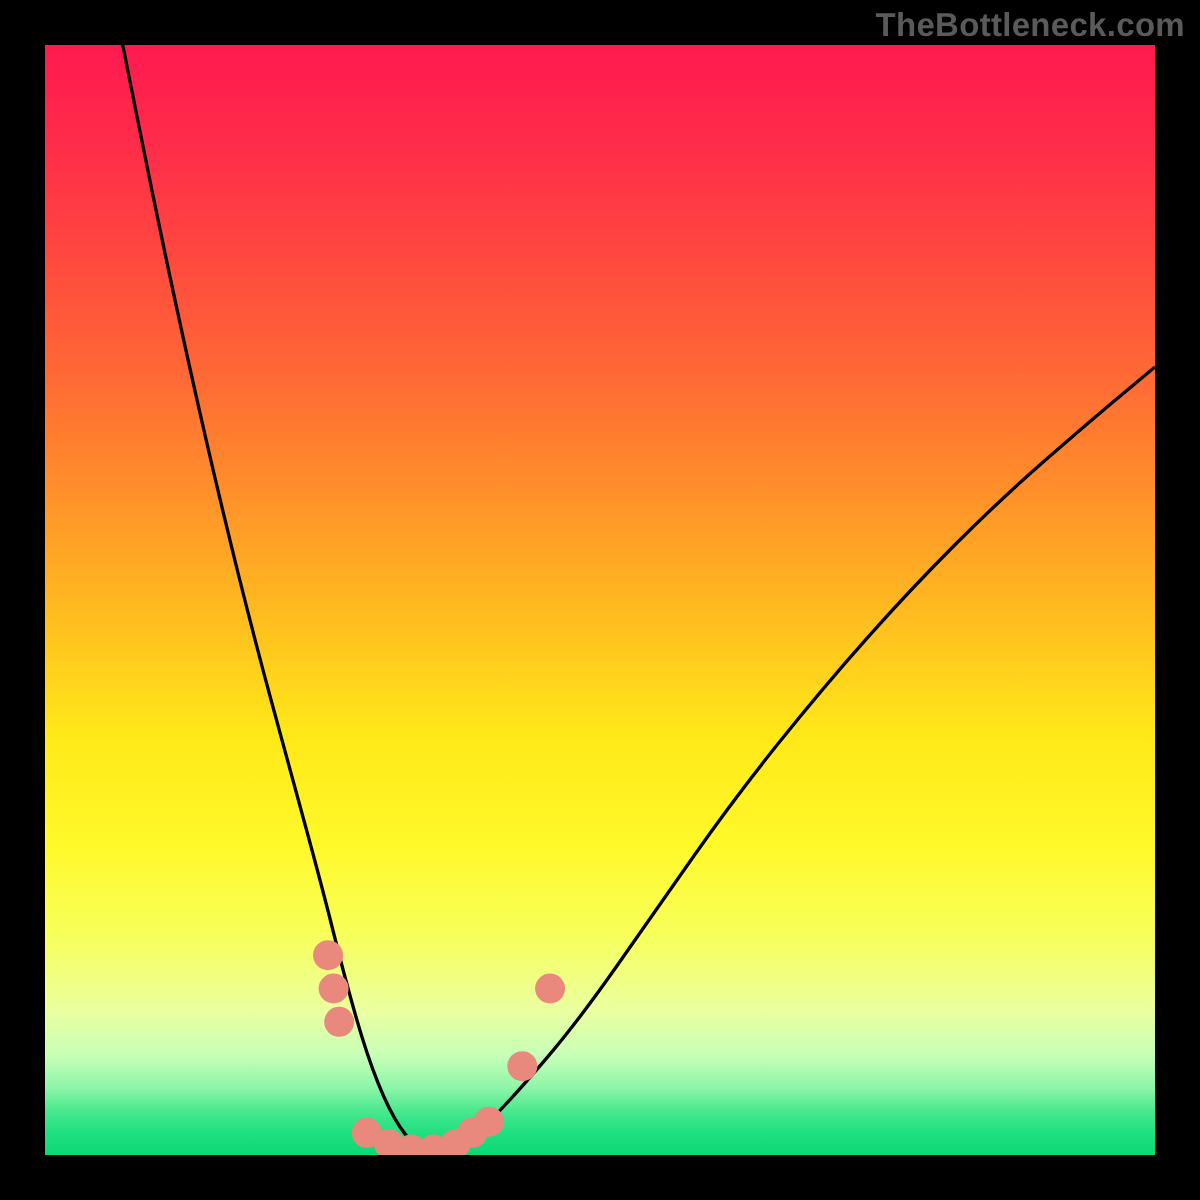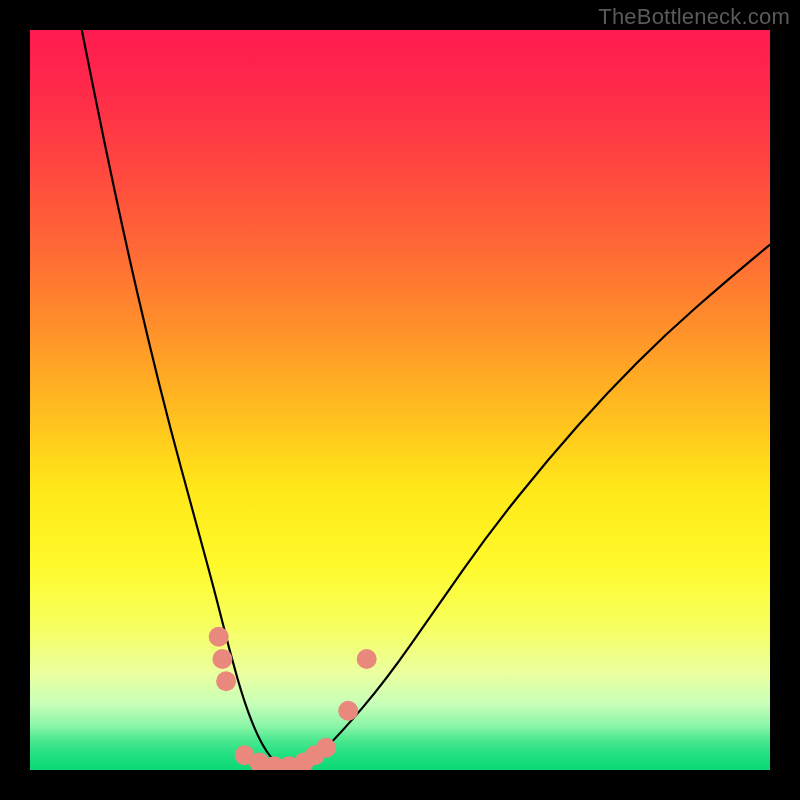--- a/index.html
+++ b/index.html
@@ -10,21 +10,21 @@
     position: relative;
     font-family: Arial, Helvetica, sans-serif;
     overflow: hidden;
   }
   .watermark {
     position: absolute;
     top: 4px;
     right: 10px;
     color: #5a5a5a;
     font-size: 22px;
-    font-weight: 400;
+    font-weight: 700;
     letter-spacing: 0.2px;
     z-index: 10;
   }
   .plot-area {
     position: absolute;
     left: 30px;
     top: 30px;
     width: 740px;
     height: 740px;
     overflow: hidden;

